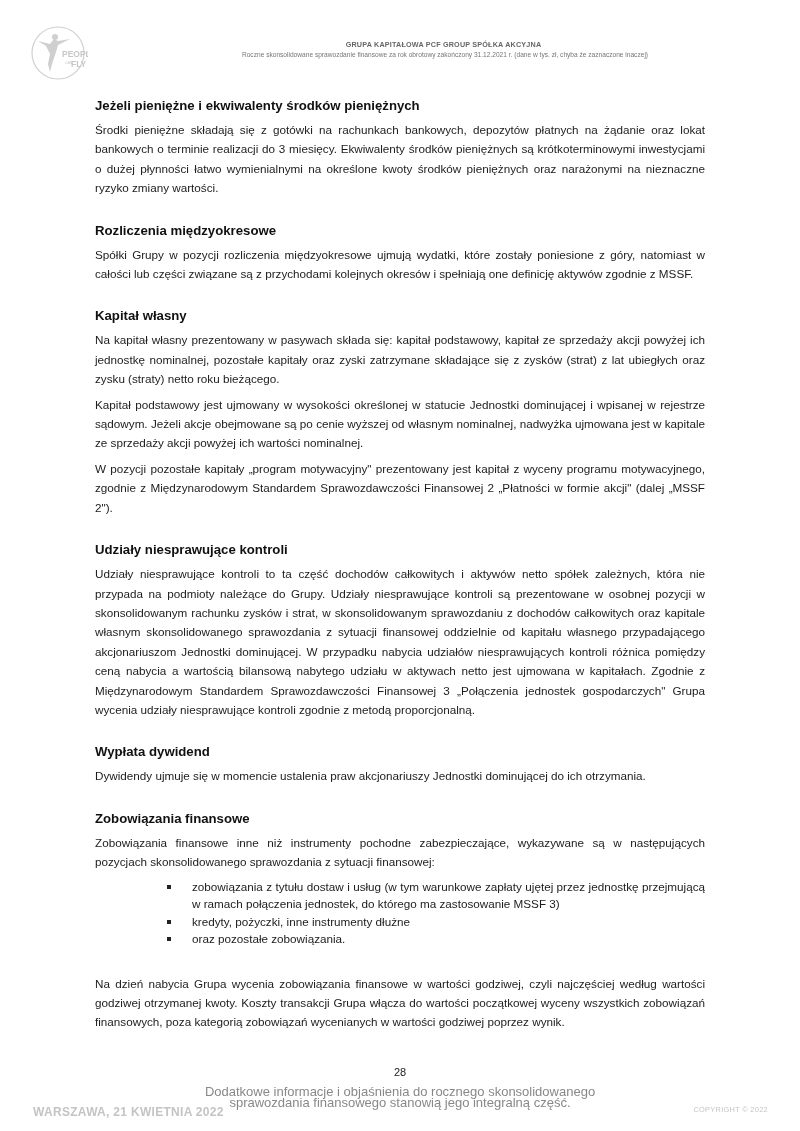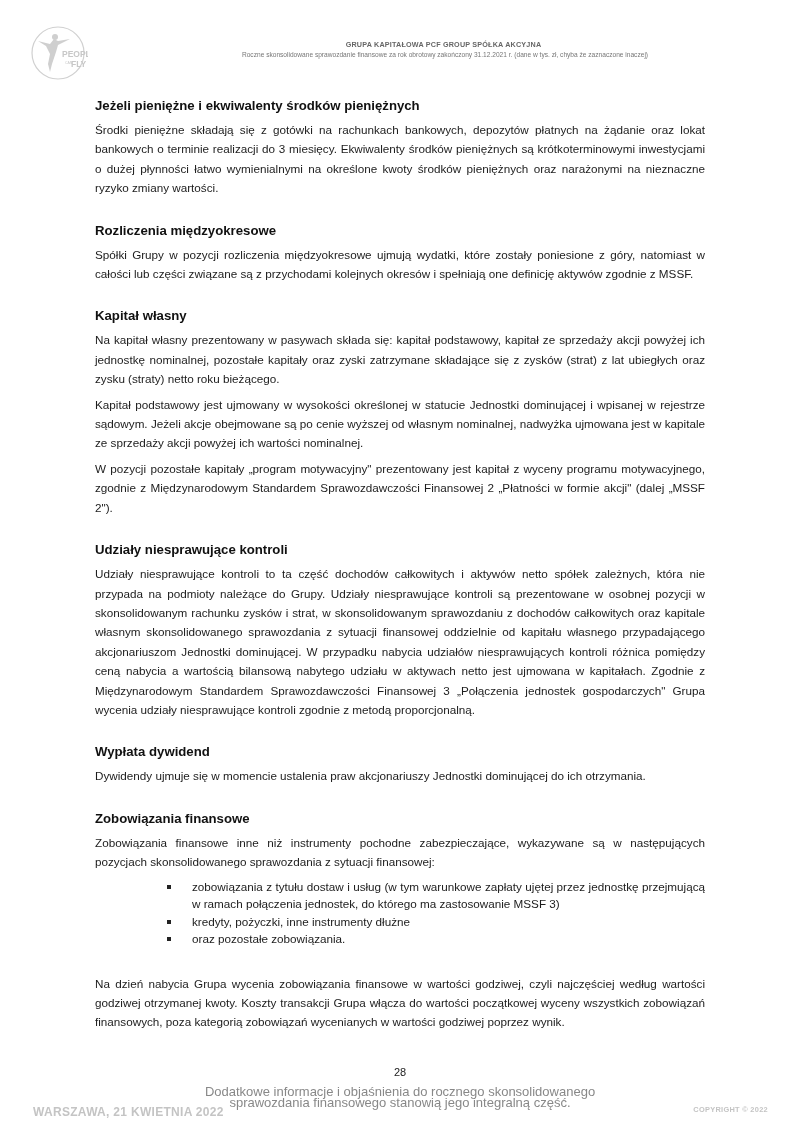--- a/index.html
+++ b/index.html
@@ -20,21 +20,21 @@
     p { font-size: 11.7px; line-height: 19.4px; text-align: justify; color: #1c1c1c; margin-bottom: 6px; }
     .gap { height: 18px; }
 
     ul.bullets { list-style: none; margin-left: 72px; margin-bottom: 6px; }
     ul.bullets li { position: relative; padding-left: 25px; font-size: 11.7px; line-height: 17.5px; text-align: justify; color: #1c1c1c; }
     ul.bullets li .mark { position: absolute; left: 0; top: 7px; width: 4px; height: 4px; background: #222; }
 
     .page-number { position: absolute; top: 1066px; left: 0; width: 800px; text-align: center; font-size: 11px; color: #222; }
     .footer-center { position: absolute; top: 1086px; left: 0; width: 800px; text-align: center; font-size: 13px; line-height: 11px; color: #888; }
     .footer-left { position: absolute; top: 1105px; left: 33px; font-size: 12px; font-weight: bold; color: #c4c4c4; letter-spacing: 0.3px; }
-    .footer-right { position: absolute; top: 1105px; right: 32px; font-size: 7.4px; font-weight: bold; color: #c4c4c4; letter-spacing: 0.3px; }
+    .footer-right { position: absolute; top: 1105px; right: 32px; font-size: 7.4px; font-weight: normal; color: #c4c4c4; letter-spacing: 0.3px; }
   </style>
 </head>
 <body>
 
 <div class="header">
   <div class="logo">
     <svg viewBox="0 0 60 58">
       <circle cx="30" cy="29" r="26" fill="none" stroke="#d0d0d0" stroke-width="1.2"></circle>
       <path d="M10 17 L22 20 L26 15 L30 17 L42 15 L30 21 L28 28 L24 40 L22 48 L20 40 L22 30 L18 22 Z" fill="#cfcfcf"></path>
       <circle cx="27" cy="13" r="3" fill="#cfcfcf"></circle>

